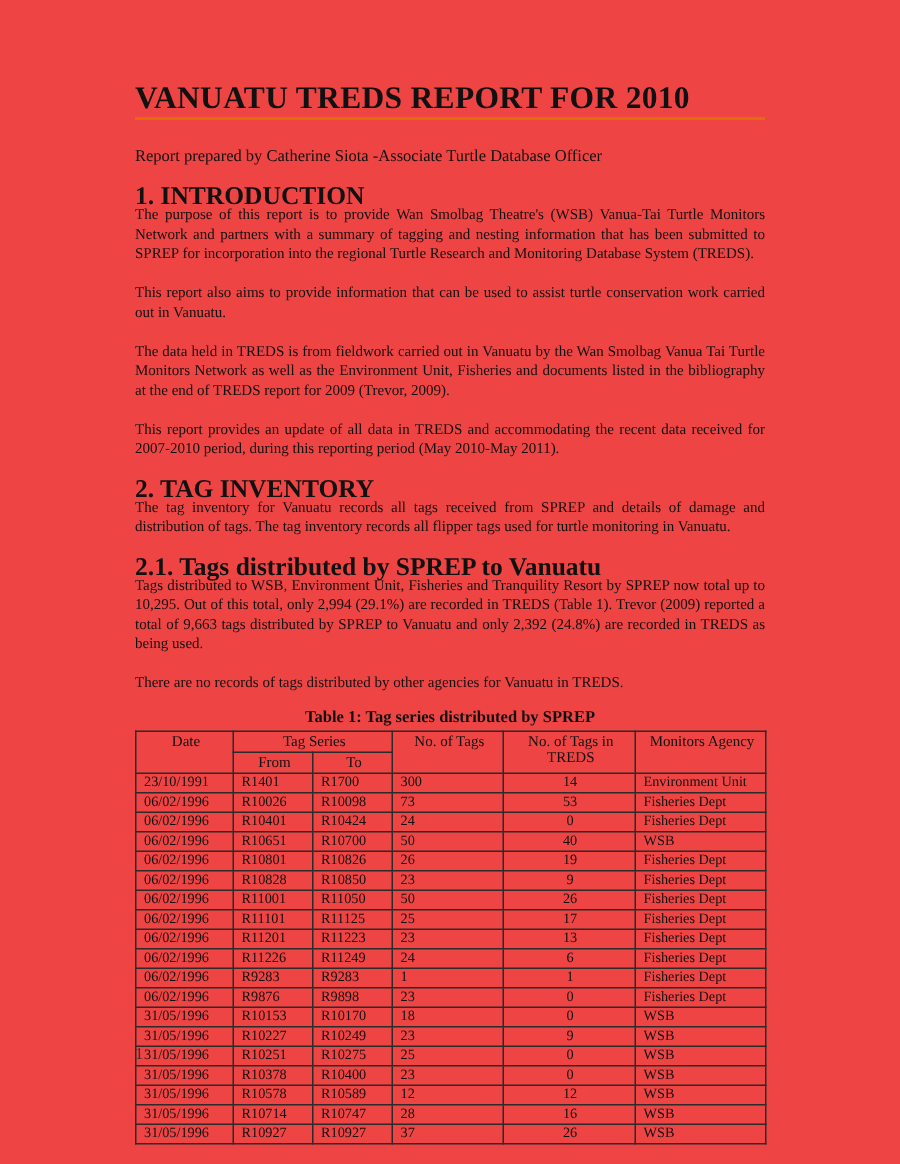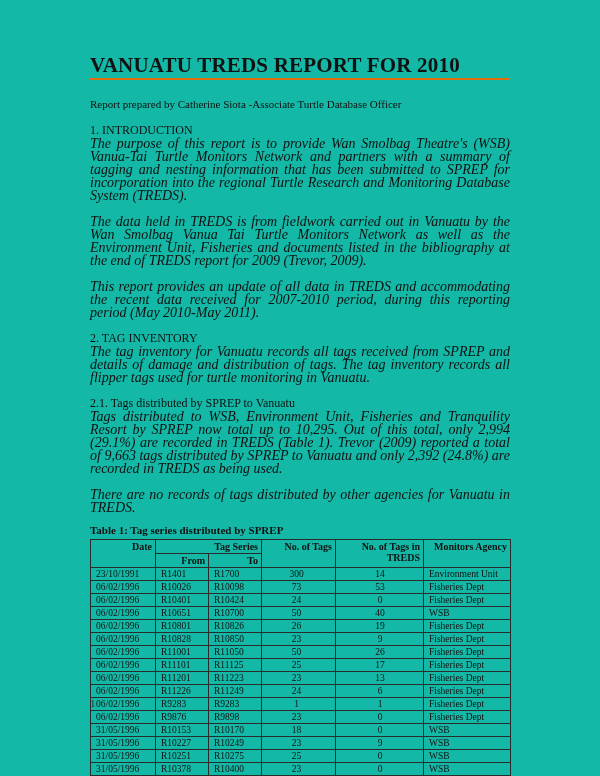--- a/index.html
+++ b/index.html
@@ -11,21 +11,21 @@
     color: #111111;
     position: relative;
     overflow: hidden;
   }
   .page {
     position: absolute;
     top: 0; left: 0;
     width: 600px;
     height: 776px;
     padding: 54px 90px 0 90px;
-    background: #14b8a6;
+    background: #ef4444;
   }
   h1.doc-title {
     font-size: 21px;
     line-height: 22px;
     font-weight: bold;
     letter-spacing: 0.2px;
     white-space: nowrap;
   }
   .title-rule {
     height: 2px;
@@ -34,66 +34,66 @@
     background: #E36C0A;
   }
   p.subtitle {
     font-size: 11px;
     line-height: 13px;
     margin-top: 18px;
   }
   .sections { margin-top: 6px; }
   section { margin-top: 13px; }
   section h2 {
-    font-size: 12px;
+    font-size: 17px;
     line-height: 13px;
-    font-weight: normal;
+    font-weight: bold;
   }
   section p {
-    font-size: 14px;
+    font-size: 10px;
     line-height: 13px;
     text-align: justify;
-    font-style: italic;
   }
   section p + p { margin-top: 13px; }
   p.table-caption {
     font-size: 11px;
     line-height: 13px;
     font-weight: bold;
     margin-top: 10px;
     margin-bottom: 2px;
+    text-align: center;
   }
   table.tag-table {
     border-collapse: collapse;
     width: 420px;
     table-layout: fixed;
     font-size: 9.5px;
   }
   table.tag-table th, table.tag-table td {
     border: 1px solid #2b2b2b;
     vertical-align: top;
     line-height: 10px;
     padding: 1px 3px 1px 5px;
     overflow: hidden;
     white-space: nowrap;
   }
   table.tag-table th {
-    text-align: right;
-    font-weight: bold;
+    text-align: center;
+    font-weight: normal;
     font-size: 10px;
     line-height: 11px;
     white-space: normal;
   }
   col.c-date { width: 65px; }
   col.c-from { width: 53px; }
   col.c-to   { width: 53px; }
   col.c-num  { width: 74px; }
   col.c-treds{ width: 88px; }
   col.c-agency { width: 87px; }
-  table.tag-table td.num-tags { text-align: center; padding-right: 9px; }
+  table.tag-table td.num-tags { text-align: left; padding-right: 9px; }
   table.tag-table td.num-treds { text-align: center; padding-right: 4px; }
   .page-footer {
     position: absolute;
     left: 90px;
     top: 697px;
     font-size: 11px;
     color: #333;
   }
 </style>
 </head>
@@ -104,20 +104,21 @@
   <header>
     <h1 class="doc-title">VANUATU TREDS REPORT FOR 2010</h1>
     <div class="title-rule" style="background: rgb(227, 108, 10);"></div>
     <p class="subtitle">Report prepared by Catherine Siota -Associate Turtle Database Officer</p>
   </header>
 
   <div class="sections" id="sections">
       <section>
         <h2>1. INTRODUCTION</h2>
         <p>The purpose of this report is to provide Wan Smolbag Theatre's (WSB) Vanua-Tai Turtle Monitors Network and partners with a summary of tagging and nesting information that has been submitted to SPREP for incorporation into the regional Turtle Research and Monitoring Database System (TREDS).</p>
+        <p>This report also aims to provide information that can be used to assist turtle conservation work carried out in Vanuatu.</p>
         <p>The data held in TREDS is from fieldwork carried out in Vanuatu by the Wan Smolbag Vanua Tai Turtle Monitors Network as well as the Environment Unit, Fisheries and documents listed in the bibliography at the end of TREDS report for 2009 (Trevor, 2009).</p>
         <p>This report provides an update of all data in TREDS and accommodating the recent data received for 2007-2010 period, during this reporting period (May 2010-May 2011).</p>
       </section>
       <section>
         <h2>2. TAG INVENTORY</h2>
         <p>The tag inventory for Vanuatu records all tags received from SPREP and details of damage and distribution of tags. The tag inventory records all flipper tags used for turtle monitoring in Vanuatu.</p>
       </section>
       <section>
         <h2>2.1. Tags distributed by SPREP to Vanuatu</h2>
         <p>Tags distributed to WSB, Environment Unit, Fisheries and Tranquility Resort by SPREP now total up to 10,295.  Out of this total, only 2,994 (29.1%) are recorded in TREDS (Table 1). Trevor (2009) reported a total of 9,663 tags distributed by SPREP to Vanuatu and only 2,392 (24.8%) are recorded in TREDS as being used.</p>

